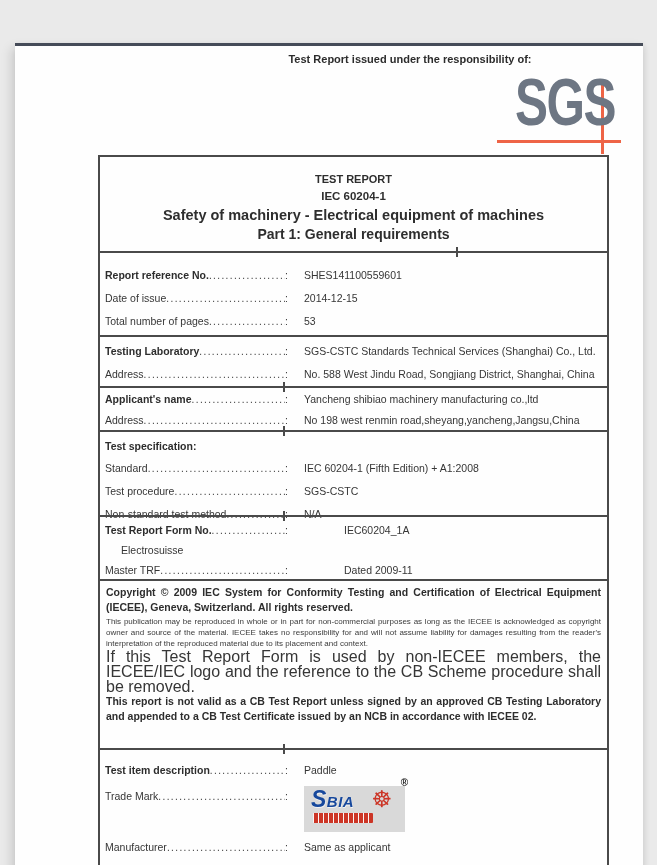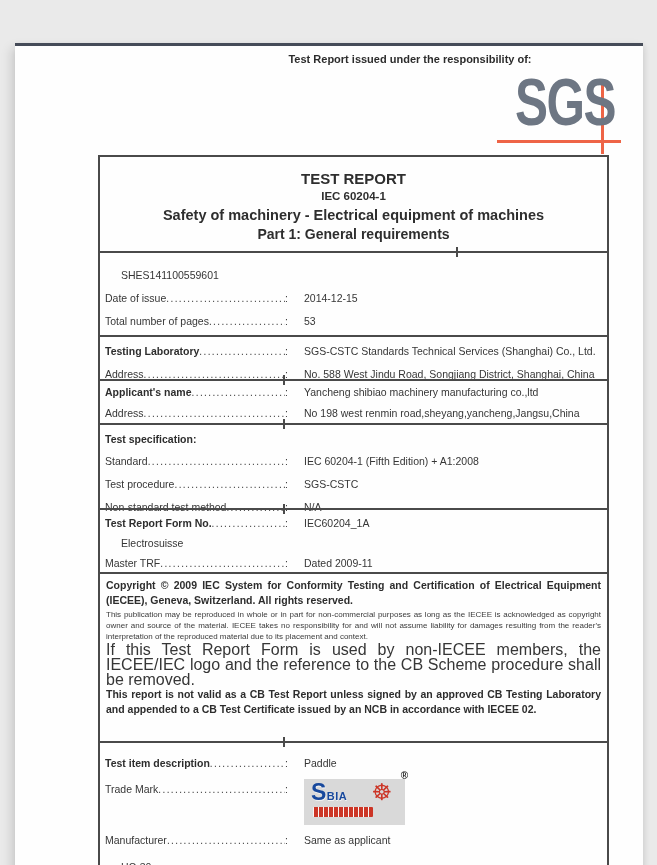--- a/index.html
+++ b/index.html
@@ -43,43 +43,43 @@
     border:2px solid #4a4a4a;
     font-size:10.5px;
   }
   .sec { position:relative; border-top:2px solid #4a4a4a; padding:0 5px; }
   .sec.first { border-top:none; }
   .stub { position:absolute; left:183px; top:-6px; width:2px; height:10px; background:#4a4a4a; }
   .stub.title-stub { left:356px; top:auto; bottom:-6px; }
 
   
   .sec-title { height:94px; text-align:center; font-weight:bold; padding-top:13px; color:#2e2e2e; }
-  .t0 { font-size:15px; line-height:18px; }
+  .t0 { font-size:11px; line-height:18px; }
   .t1 { font-size:11.5px; line-height:17px; }
   .t2 { font-size:14.5px; line-height:20px; }
   .t3 { font-size:14px;   line-height:19px; }
 
   
   .field { display:flex; align-items:baseline; height:23px; line-height:23px; }
   .lz { display:flex; align-items:baseline; width:183px; flex:none; min-width:0; }
   .lbl { white-space:nowrap; color:#363636; }
   .lbl.b { font-weight:bold; color:#2d2d2d; }
   .dots { flex:1; min-width:0; overflow:hidden; white-space:nowrap; color:#3c3c3c; font-size:10px; }
   .dots::after { content:"......................................................................................"; letter-spacing:1.4px; }
   .colon::before { content:":"; color:#3c3c3c; }
   .val { padding-left:16px; white-space:nowrap; color:#363636; }
 
   .sec-a { height:84px; padding-top:11px; }
-  .sec-b { height:44px; padding-top:3px; }
+  .sec-b { height:51px; padding-top:3px; }
   .sec-c { height:44px; padding-top:1px; .field{height:21px; line-height:21px;} }
   .sec-c .field { height:21px; line-height:21px; }
   .sec-d { height:85px; padding-top:3px; }
   .sec-d .heading { font-weight:bold; color:#2d2d2d; height:22px; line-height:22px; }
   .sec-e { height:64px; padding-top:3px; }
-  .sec-e .field { height:20px; line-height:20px; }
+  .sec-e .field { height:20px; line-height:20px;gap:40px; }
 
   
   .sec-f { height:169px; padding:4px 6px 0 6px; }
   .cp-bold { font-weight:bold; font-size:10.5px; line-height:15px; text-align:justify; color:#2d2d2d; }
   .cp-fine { font-size:8px; line-height:11px; text-align:justify; color:#3a3a3a; margin-top:1px; }
   .cp-note { font-size:16px; line-height:15px; text-align:justify; color:#363636; }
   .cp-valid { font-weight:bold; font-size:10.5px; line-height:15px; text-align:justify; color:#2d2d2d; }
 
   
   .sec-g { height:161px; padding-top:8px; }
@@ -87,21 +87,21 @@
   .sec-g .field.tall { height:27px; line-height:27px; }
   .tm-row { display:flex; margin-top:4px; height:48px; }
   .tm-row .lz { line-height:21px; }
 
   
   .tm-box {
     position:relative; margin-left:16px; width:101px; height:46px;
     background:#d9d9d9;
   }
   .tm-text {
-    font-weight:bold; font-size:11px; letter-spacing:0.5px;
+    font-weight:bold; font-style:italic; font-size:15px; letter-spacing:0.5px;
     color:#17489c; padding:4px 0 0 7px; line-height:18px;
     text-shadow:0.5px 0.5px 0 #f2f2f2;
   }
   .tm-text::first-letter { font-size:23px; }
   .tm-wheel {
     position:absolute; right:13px; top:2px;
     font-size:23px; line-height:23px; color:#cc3526; font-style:normal;
   }
   .tm-strip {
     margin:2px 0 0 9px; width:60px; height:10px; background:#cc3526; border-radius:1px;
@@ -128,20 +128,25 @@
       <div class="sec sec-title first">
         <div class="t0">TEST REPORT</div>
         <div class="t1">IEC 60204-1</div>
         <div class="t2">Safety of machinery - Electrical equipment of machines</div>
         <div class="t3">Part 1: General requirements</div>
         <div class="stub title-stub"></div>
       </div>
 
       <div class="sec sec-a">
         <div class="field">
+          <span class="lz">
+              <span class="lbl b">Report reference No.</span>
+              <span class="dots"></span>
+              <span class="colon"></span>
+            </span>
           <span class="val">SHES141100559601</span>
         </div>
         <div class="field">
           <span class="lz">
               <span class="lbl">Date of issue</span>
               <span class="dots"></span>
               <span class="colon"></span>
             </span>
           <span class="val">2014-12-15</span>
         </div>

